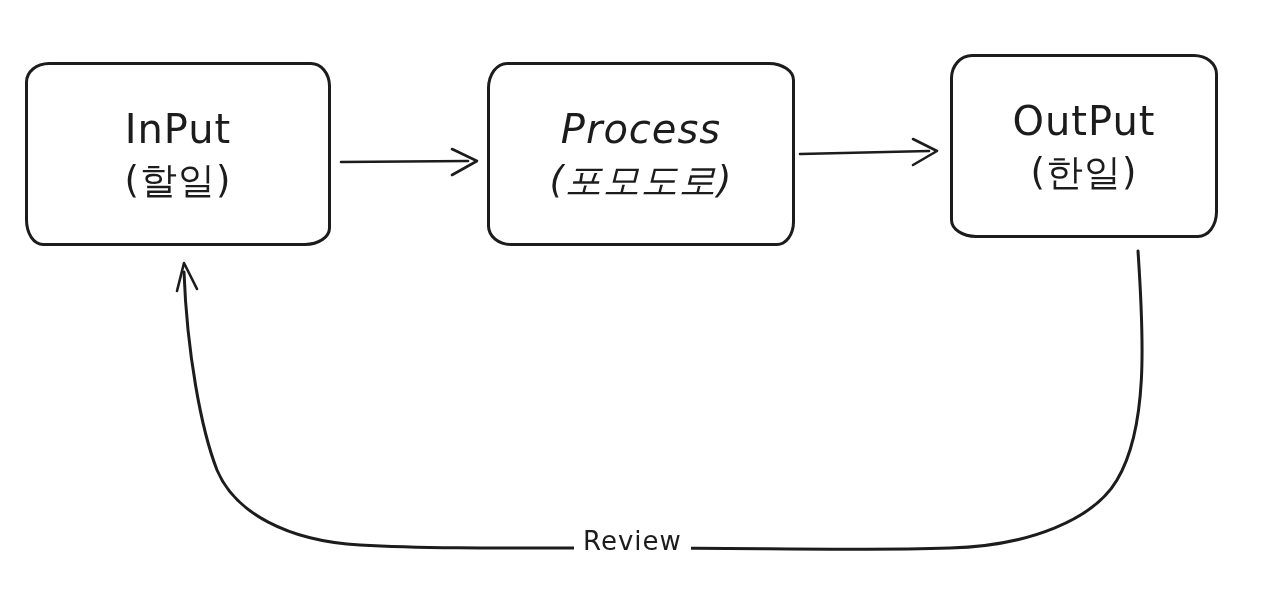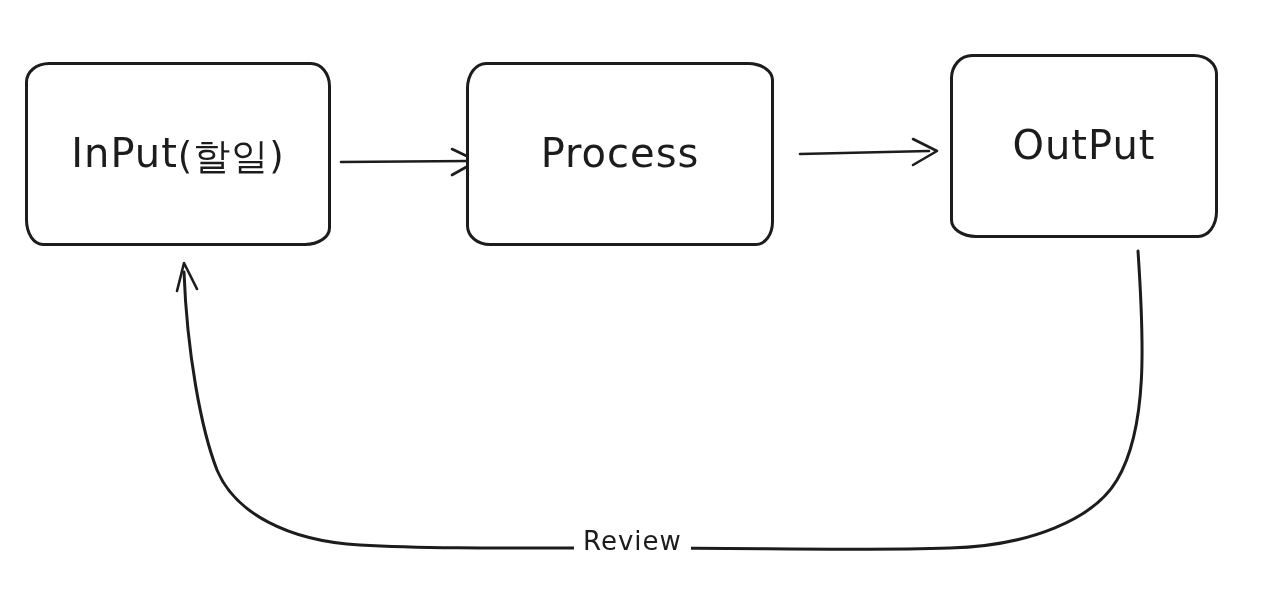--- a/index.html
+++ b/index.html
@@ -33,32 +33,34 @@
     stroke: var(--stroke);
     stroke-linecap: round;
     stroke-linejoin: round;
   }
   .node {
     position: absolute;
     box-sizing: border-box;
     border: 3px solid var(--stroke);
     background: var(--background);
     display: flex;
+    flex-direction: column;
     align-items: center;
     justify-content: center;
     text-align: center;
     line-height: 1.18;
   }
   .node-input {
     left: 25px; top: 62px; width: 306px; height: 184px;
     border-radius: 24px 20px 26px 18px / 20px 24px 18px 26px;
   }
   .node-process {
-    left: 466px; top: 62px; width: 308px; height: 184px;
+    left: 487px; top: 62px; width: 308px; height: 184px;
     border-radius: 20px 26px 18px 24px / 26px 18px 24px 20px;
+    font-style: italic;
   }
   .node-output {
     left: 950px; top: 54px; width: 268px; height: 184px;
     border-radius: 22px 24px 20px 26px / 24px 20px 26px 18px;
   }
   .node-title {
     font-size: 40px;
     letter-spacing: 1px;
     white-space: nowrap;
   }
@@ -104,21 +106,23 @@
     <path d="M 177 291 L 184 263 L 197 289" stroke-width="2.6"></path>
   </svg>
 
   <div class="node node-input">
     <div class="node-title">InPut</div>
     <div class="node-subtitle">(할일)</div>
   </div>
 
   <div class="node node-process">
     <div class="node-title">Process</div>
+    <div class="node-subtitle">(포모도로)</div>
   </div>
 
   <div class="node node-output">
     <div class="node-title">OutPut</div>
+    <div class="node-subtitle">(한일)</div>
   </div>
 
   <div class="edge-label">Review</div>
 
 </div>
 
 </body></html>

